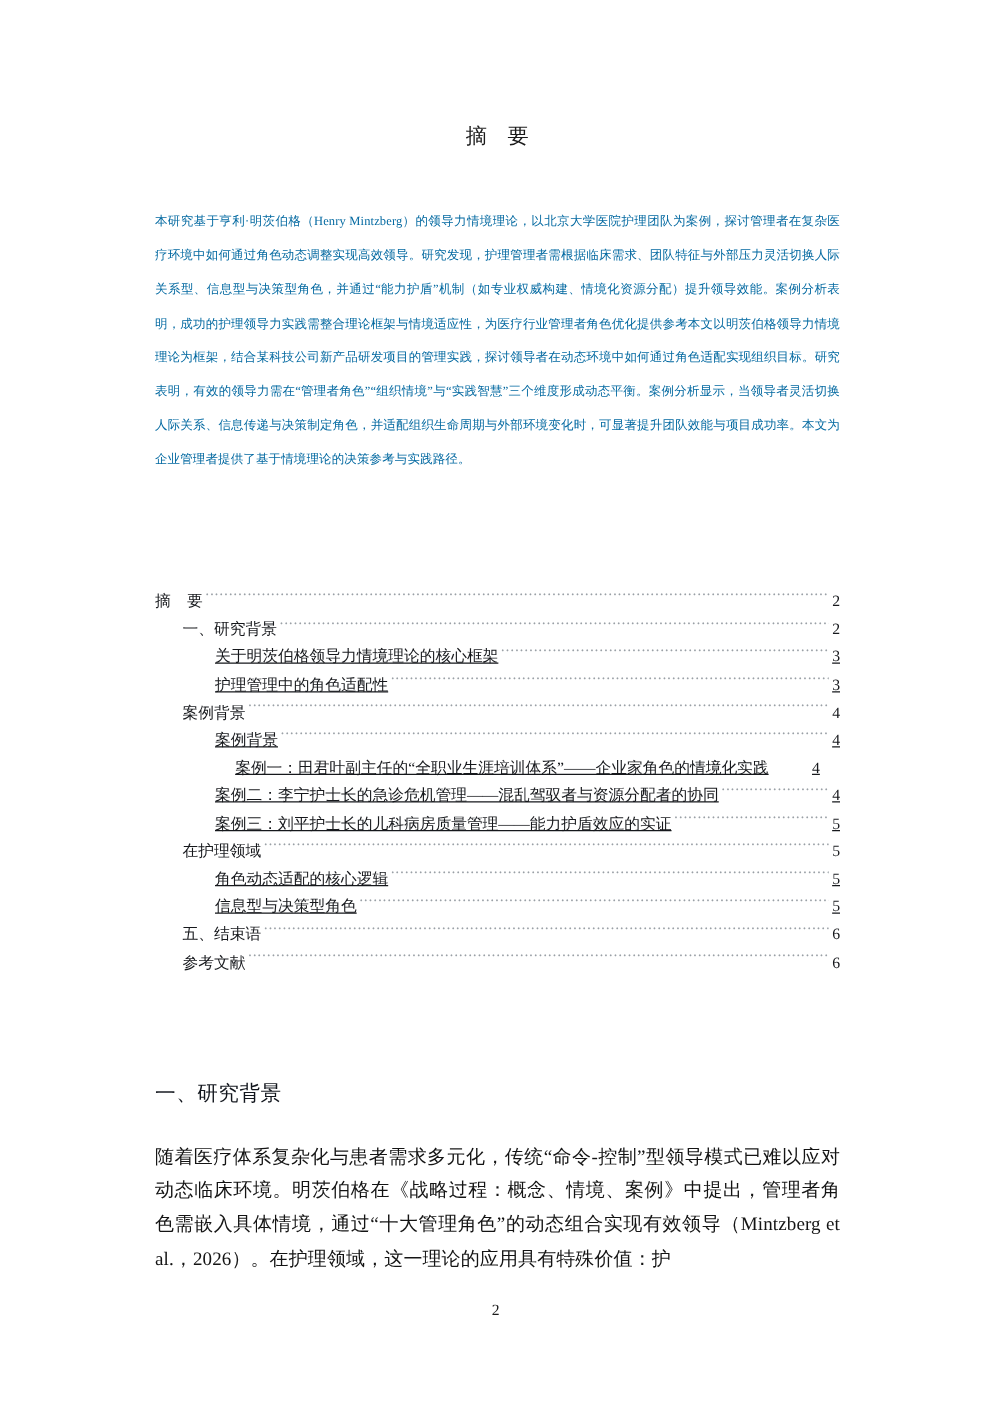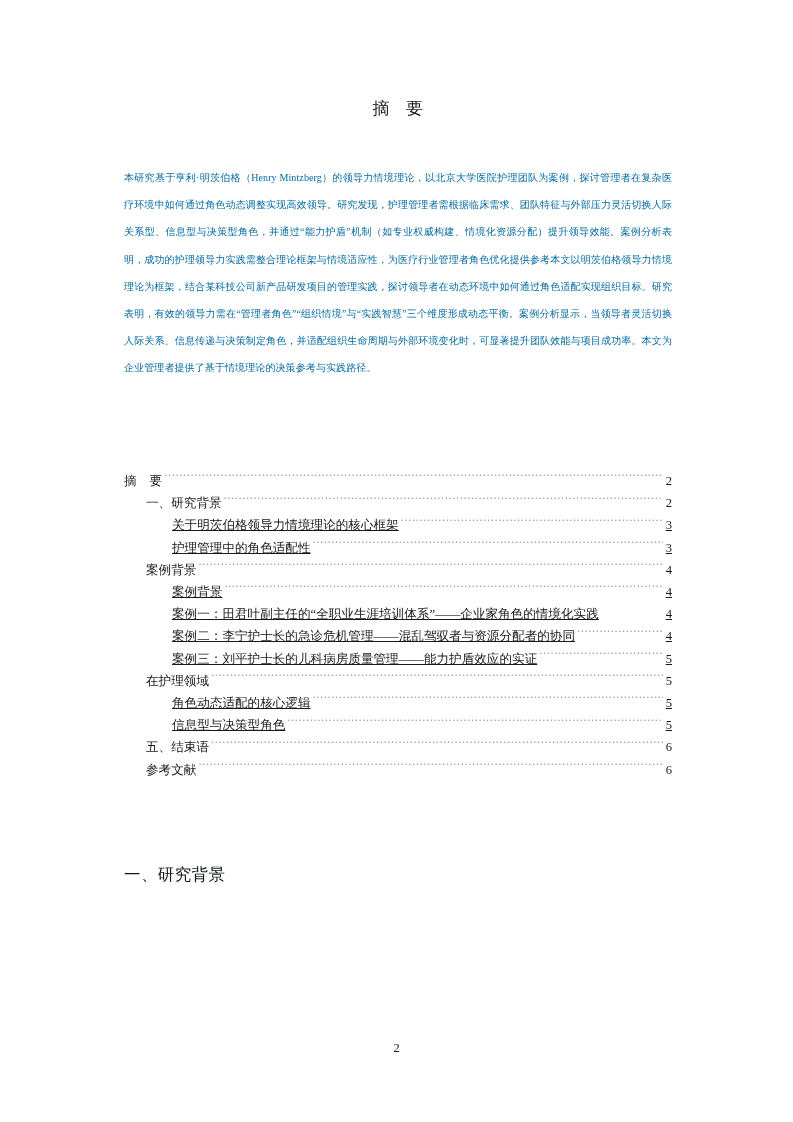--- a/index.html
+++ b/index.html
@@ -92,21 +92,21 @@
   .toc-row .t-page {
     flex: 0 0 auto;
     text-align: right;
     color: #16181c;
     min-width: 8px;
   }
   .lvl-0 { padding-left: 0px; }
   .lvl-1 { padding-left: 22px; }
   .lvl-2 { padding-left: 48px; text-decoration: underline; }
   .toc-row.nodots .t-label { margin-right: 0px; }
-  .toc-row.nodots { justify-content: space-between; gap: 33px; }
+  .toc-row.nodots { justify-content: center; gap: 33px; }
   .toc-row .t-label .sp { display: inline-block; width: 13px; }
 
   
   .chapter-section {
     position: absolute;
     left: 124px;
     top: 862px;
     width: 548px;
   }
   .chapter-heading {
@@ -218,17 +218,18 @@
         <li class="toc-row lvl-1">
           <span class="t-label">参考文献</span>
           <span class="t-dots"></span>
           <span class="t-page">6</span>
         </li>
       </ul>
   </div>
 
   <div class="chapter-section">
     <h2 class="chapter-heading">一、研究背景</h2>
+    <p class="chapter-body">随着医疗体系复杂化与患者需求多元化，传统“命令-控制”型领导模式已难以应对动态临床环境。明茨伯格在《战略过程：概念、情境、案例》中提出，管理者角色需嵌入具体情境，通过“十大管理角色”的动态组合实现有效领导（Mintzberg et al.，2026）。在护理领域，这一理论的应用具有特殊价值：护</p>
   </div>
 
   <div class="page-footer">2</div>
 
 </div>
 
 </body></html>

